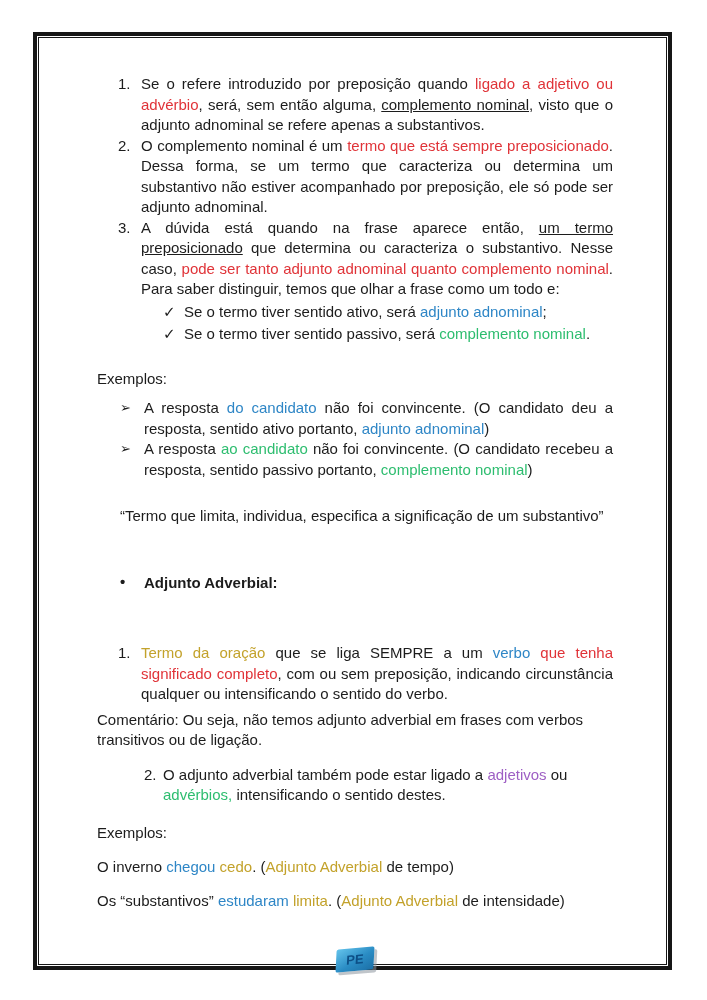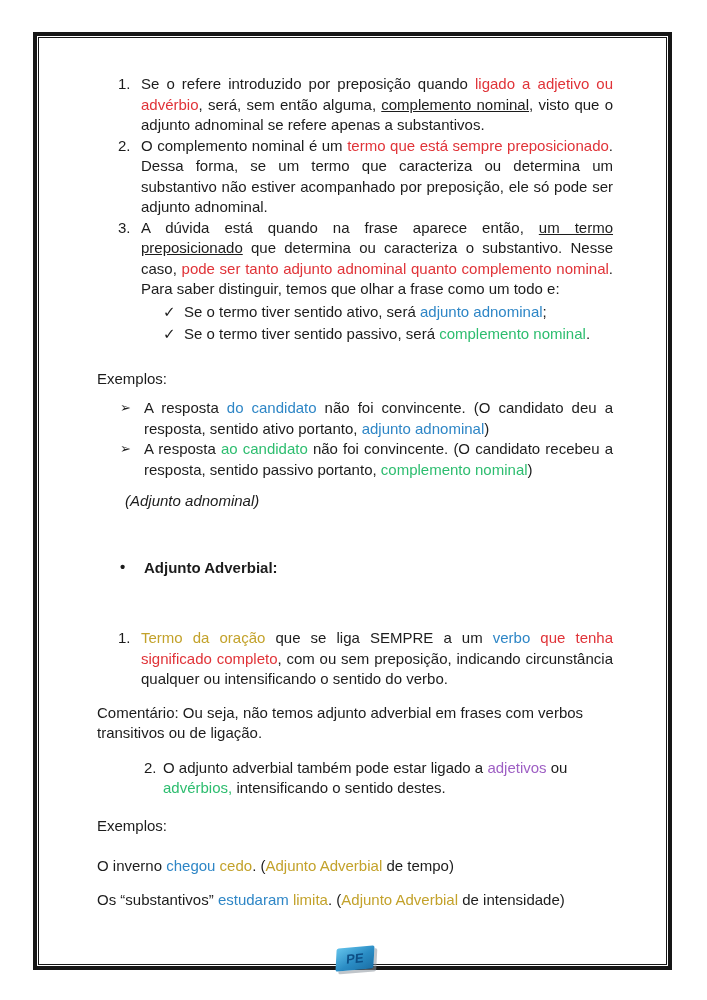--- a/index.html
+++ b/index.html
@@ -38,24 +38,24 @@
   .arrow-li{position:relative;padding-left:47px}
   .arrow-li .mark{position:absolute;left:23px;top:0;font-size:13px}
   .heading{font-weight:normal}
   #exemplos1{margin-top:24px}
   .arrow-list{margin-top:9px}
   .quote{padding-left:23px;margin-top:26px}
   .quote-sub{padding-left:28px;margin-top:11px;font-style:italic}
   .bullet-li{position:relative;padding-left:47px;margin-top:46px;font-weight:bold}
   .bullet-li .mark{position:absolute;left:23px;top:-1px}
   #adv1{margin-top:50px}
-  #comentario{margin-top:13px}
+  #comentario{margin-top:5px}
   #adv2{margin-top:14px}
   #exemplos2{margin-top:17px}
-  #tempo{margin-top:20px}
+  #tempo{margin-top:14px}
   #intens{margin-top:13px}
   .logo{margin-top:37px;text-align:center}
   .logo-cube{
     width:38px;height:23px;margin:0 auto 5px;border-radius:2px;
     background:linear-gradient(150deg,#64c4ec 0%,#2a8cc4 55%,#1b6fa6 100%);
     transform:rotate(-5deg) skewX(-8deg);
     box-shadow:3px 3px 0 rgba(140,150,158,.55);
     display:flex;align-items:center;justify-content:center;
     color:#0d4f86;font-weight:bold;font-size:13px;line-height:1;letter-spacing:0;
   }
@@ -97,21 +97,21 @@
       <p class="arrow-li just">
         <span class="mark">➢</span>
         <span>A resposta </span><span class="blue">do candidato</span><span> não foi convincente. </span><span class="b">(O candidato deu a resposta, sentido ativo portanto, </span><span class="b blue">adjunto adnominal</span><span class="b">)</span>
       </p>
       <p class="arrow-li just">
         <span class="mark">➢</span>
         <span>A resposta </span><span class="green">ao candidato</span><span> não foi convincente. </span><span class="b">(O candidato recebeu a resposta, sentido passivo portanto, </span><span class="b green">complemento nominal</span><span class="b">)</span>
       </p>
     </div>
 
-    <p class="quote-sub">(Adjunto adnominal)</p>
+    <p class="quote">“Termo que limita, individua, especifica a significação de um substantivo”</p>
 
     <p class="bullet-li">
       <span class="mark">•</span>
       <span>Adjunto Adverbial:</span>
     </p>
 
     <p class="li just" id="adv1">
       <span class="num">1.</span>
       <span class="b gold">Termo da oração</span><span> que se liga </span><span class="b">SEMPRE</span><span> a um </span><span class="blue">verbo </span><span class="b red">que tenha significado completo</span><span>, com ou sem preposição, indicando circunstância qualquer ou intensificando o sentido do verbo.</span>
     </p>

